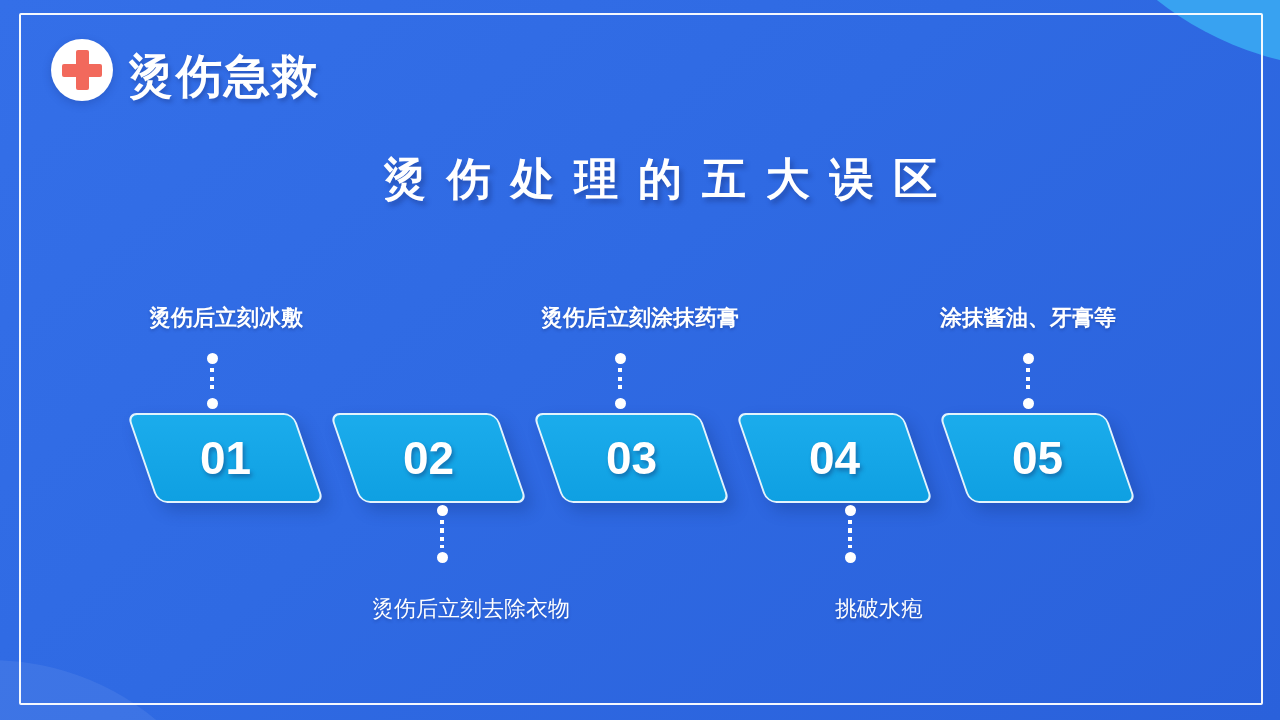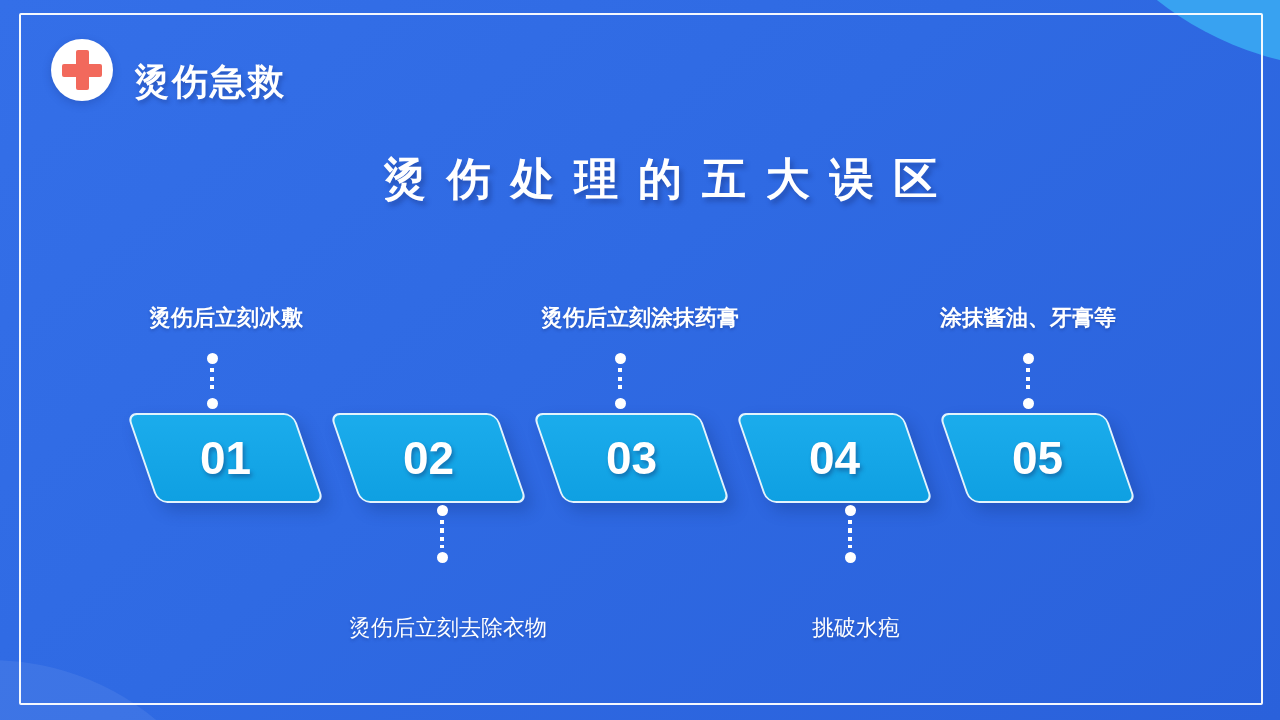--- a/index.html
+++ b/index.html
@@ -53,27 +53,26 @@
     background: #FFFFFF;
     box-shadow: 0 3px 8px rgba(20,45,120,0.25);
   }
   .cross { position: absolute; left: 50%; top: 50%; transform: translate(-50%,-50%); width: 40px; height: 40px; }
   .cross::before, .cross::after { content: ""; position: absolute; background: #F2695C; border-radius: 2px; }
   .cross::before { left: 0; top: 13.5px; width: 40px; height: 13px; }
   .cross::after  { left: 13.5px; top: 0; width: 13px; height: 40px; }
 
   .header-title {
     position: absolute;
-    left: 134px; top: 46px;
-    font-size: 36px;
+    left: 128px; top: 46px;
+    font-size: 46px;
     font-weight: bold;
     color: #FFFFFF;
     letter-spacing: 2px;
     text-shadow: 2px 3px 4px rgba(20,40,110,0.35);
-    margin-top: 12px;
   }
 
   
   .main-title {
     position: absolute;
     left: 0; right: 0; top: 150px;
     text-align: center;
     transform: translateX(30px);
     font-size: 44px;
     font-weight: bold;
@@ -130,21 +129,21 @@
   
   .label {
     position: absolute;
     transform: translateX(-50%);
     font-size: 22px;
     color: #FFFFFF;
     white-space: nowrap;
     text-shadow: 0 2px 3px rgba(20,40,110,0.3);
   }
   .label.top    { top: 303px; font-weight: bold; }
-  .label.bottom { top: 613px; }
+  .label.bottom { top: 594px; margin-left: 23px; }
   .label-1 { left: 226px; }
   .label-2 { left: 448px; }
   .label-3 { left: 640px; }
   .label-4 { left: 856px; font-family: Liberation Serif, serif; }
   .label-5 { left: 1028px; }
 </style>
 </head>
 <body>
 
 <div class="slide">

